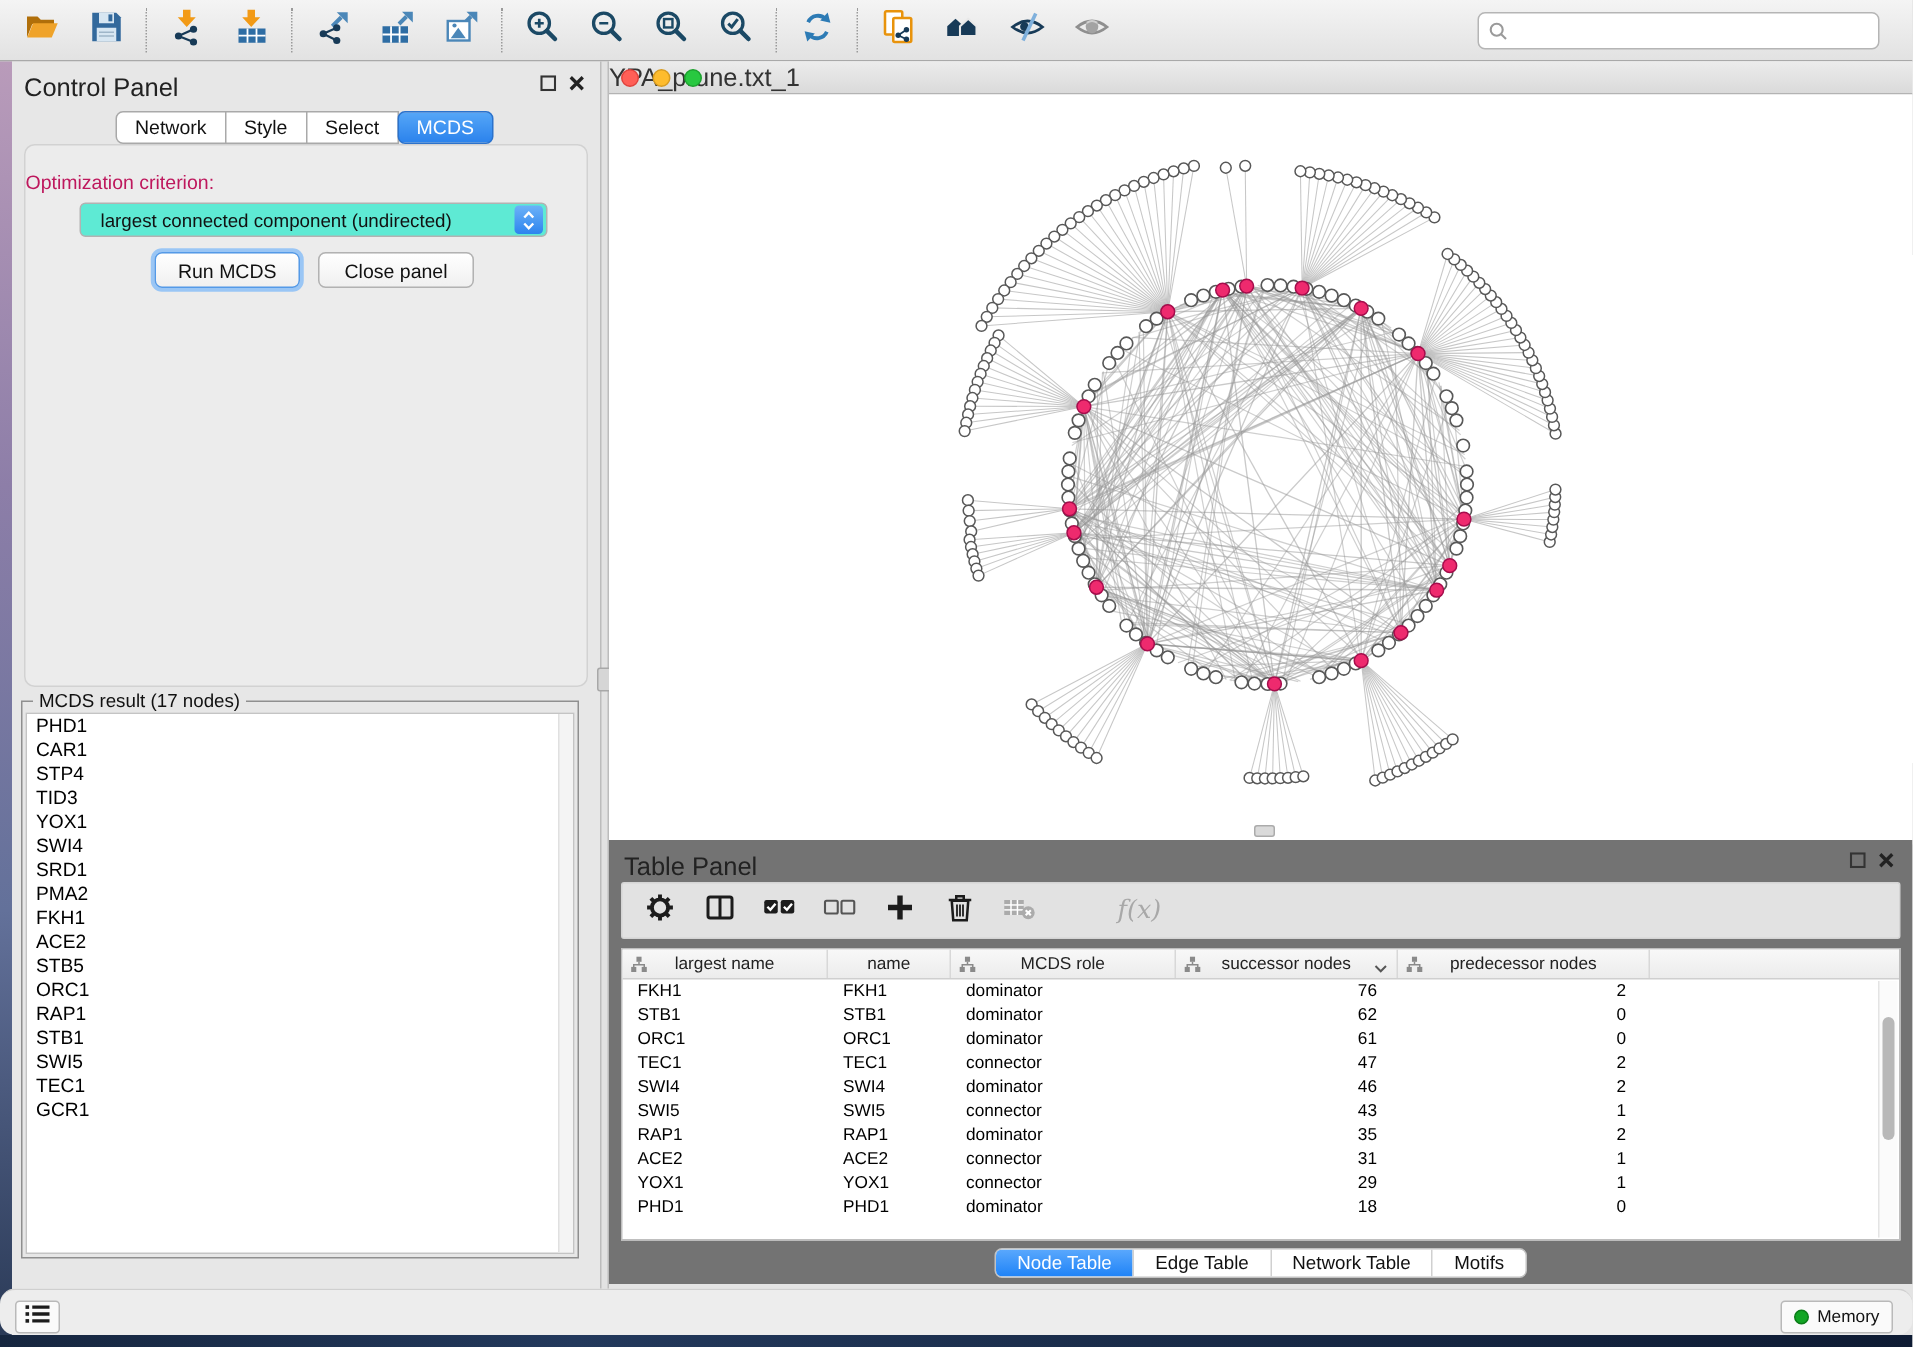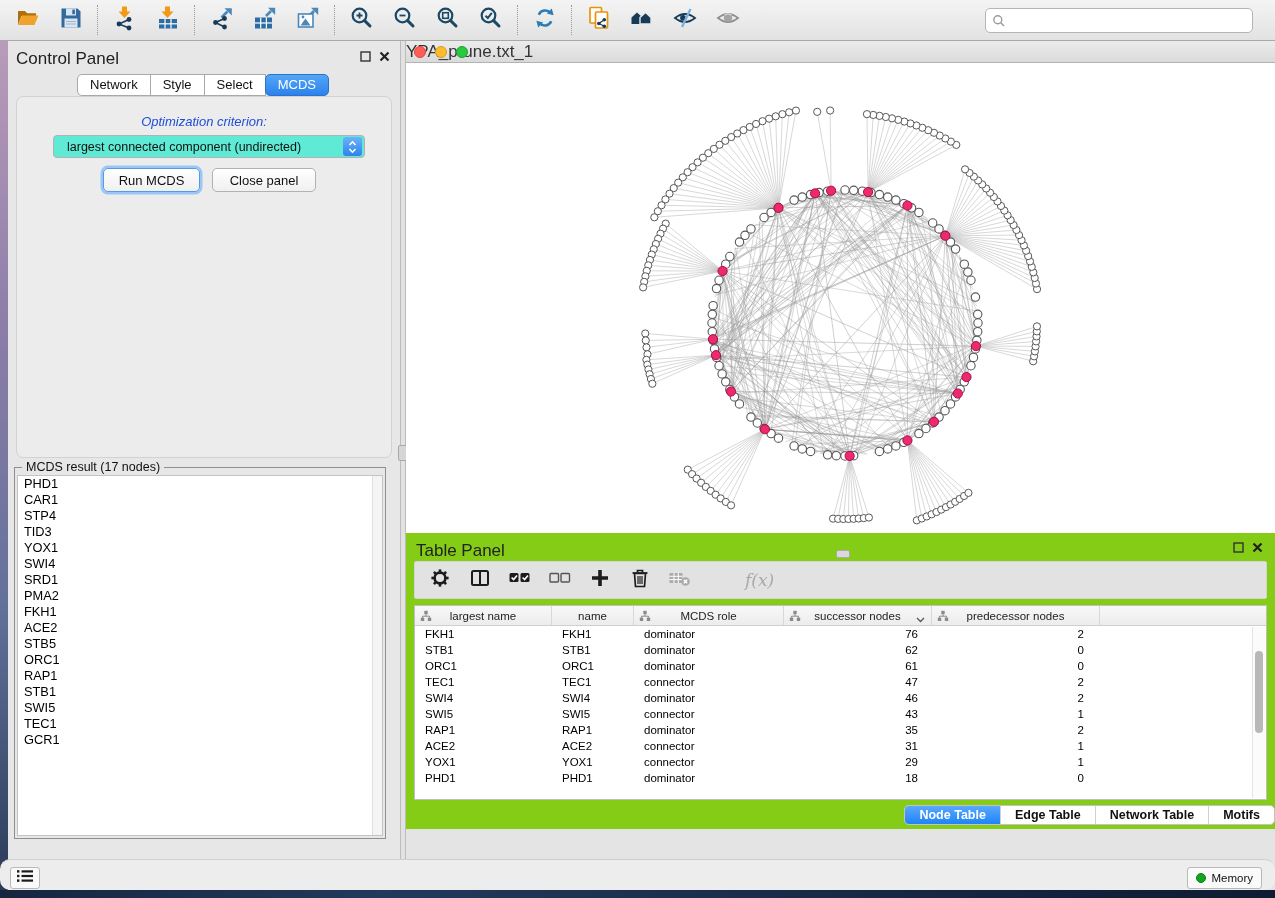--- a/index.html
+++ b/index.html
@@ -28,21 +28,21 @@
   .panel-title { position:absolute; left:8px; top:8px; font-size:17px; color:#222; }
   .panel-icons { position:absolute; right:10px; top:7px; display:flex; gap:8px; align-items:center; }
   .tabbar { position:absolute; left:70px; top:33px; display:flex; }
   .tab { height:22px; line-height:20px; text-align:left; font-size:13px; background:#fff;
     border:1px solid #a9a9a9; margin-left:-1px; padding:0 12px; color:#111; }
   .tab.first { border-radius:5px 0 0 5px; }
   .tab.active { background:linear-gradient(#55a6f7,#2b82ec); color:#fff; border:1px solid #2b72cc;
     border-radius:5px; position:relative; z-index:2; }
   .cp-box { position:absolute; left:8px; top:55px; width:376px; height:362px;
     background:#ececec; border:1px solid #d2d2d2; border-radius:7px; }
-  .opt-label { position:absolute; left:0; width:100%; top:17px; text-align:center; font-size:13px; color:#1d4ed8;font-style:italic; }
+  .opt-label { position:absolute; left:0; width:100%; top:17px; text-align:left; font-size:13px; color:#be185d; }
   .dropdown { position:absolute; left:36px; top:38px; width:312px; height:23px; background:#5eead4;
     border:1px solid #b2b2b2; border-radius:4px; display:flex; align-items:center; }
   .dropdown .dd-text { flex:1; font-size:12.5px; padding-left:13px; color:#111; white-space:nowrap; }
   .dd-stepper { width:19px; height:19px; margin-right:2px; border-radius:3px;
     background:linear-gradient(#6cb2f8,#2d84ee); display:flex; flex-direction:column; align-items:center; justify-content:center; }
   .btn-row { position:absolute; left:0; top:71px; width:100%; }
   .pushbtn { position:absolute; height:24px; background:linear-gradient(#ffffff,#f0f0f0);
     border:1px solid #b2b2b2; border-radius:5px; font-size:13px; color:#111;
     display:flex; align-items:center; justify-content:center; font-family:"Liberation Sans",sans-serif; }
   .pushbtn.focus { border:1px solid #549ae8; box-shadow:0 0 0 2.5px #9ac6f5; }
@@ -67,41 +67,41 @@
     background:linear-gradient(#ececec,#dadada); border-bottom:1px solid #b3b3b3; }
   .net-title { width:100%; text-align:left; font-size:17px; line-height:21px; color:#333; }
   .lights { position:absolute; left:8px; top:5px; display:flex; gap:9px; }
   .light { width:12px; height:12px; border-radius:50%; }
   .light.red { background:#ff5f57; border:1px solid #e0443e; }
   .light.yellow { background:#febc2e; border:1px solid #d89c22; }
   .light.green { background:#28c840; border:1px solid #1da22f; }
   .netcanvas { position:absolute; left:0; top:22px; width:869px; height:500px; background:#fff; }
 
   
-  .tpanel { position:absolute; left:406px; top:533px; width:869px; height:296px; background:#84cc16; }
+  .tpanel { position:absolute; left:406px; top:560px; width:869px; height:296px; background:#737373; }
   .tp-toolbar { position:absolute; left:8px; top:28px; width:853px; height:38px; background:#e2e2e2;
     border:1px solid #d4d4d4; border-radius:2px; display:flex; align-items:center; gap:14px; padding-left:12px; }
   .tp-tool { width:26px; height:26px; display:flex; align-items:center; justify-content:center; }
   .fx-label { font-style:italic; font-family:"DejaVu Serif",serif; font-size:17px; color:#a8a8a8;margin-left:38px; }
   .ntable { position:absolute; left:8px; top:72px; width:853px; height:195px; background:#fff; border:1px solid #bfbfbf; overflow:hidden; }
   .thead { display:flex; height:20px; background:linear-gradient(#f8f8f8,#ececec); border-bottom:1px solid #cfcfcf; }
   .th { position:relative; display:flex; align-items:center; justify-content:center;
     font-size:11.5px; color:#222; border-right:1px solid #d8d8d8; }
   .th .tree { position:absolute; left:5px; top:4px; }
   .th .chev { position:absolute; right:6px; top:7px; }
   .c0{width:137px}.c1{width:82px}.c2{width:150px}.c3{width:148px}.c4{width:168px}
   .cfill{flex:1; border-right:none;}
   .trow { display:flex; height:16px; align-items:center; font-size:11.5px; color:#000; }
   .td { overflow:hidden; white-space:nowrap; }
   .td.c0,.td.c1,.td.c2 { padding-left:10px; }
   .td.c3 { text-align:right; padding-right:14px; }
   .td.c4 { text-align:right; padding-right:16px; }
   .tbl-scroll { position:absolute; right:1px; top:21px; bottom:1px; width:13px; background:#fbfbfb; border-left:1px solid #e4e4e4; }
   .tbl-thumb { position:absolute; left:2px; top:24px; width:8px; height:82px; background:#b8b8b8; border-radius:4px; }
-  .tp-tabs { position:absolute; left:0; right:0; top:272px; display:flex; justify-content:flex-end;font-weight:bold; }
+  .tp-tabs { position:absolute; left:0; right:0; top:272px; display:flex; justify-content:center; }
   .tp-tabgroup { display:flex; background:#fff; border:1px solid #c2c2c2; border-radius:5px; overflow:hidden; height:20px; }
   .tp-tab { font-size:12.5px; line-height:19px; padding:0 14px; color:#111; border-left:1px solid #d0d0d0; }
   .tp-tab:first-child { border-left:none; }
   .tp-tab.active { background:linear-gradient(#5aa8fd,#1f83f7); color:#fff; }
 
   
   .statusbar { position:absolute; left:0; top:859px; width:1275px; height:31px; background:#ededed; border-top:1px solid #cfcfcf;border-radius:10px; }
   .sb-left { position:absolute; left:10px; top:7px; width:30px; height:22px; background:#fafafa;
     border:1px solid #b9b9b9; border-radius:3px; display:flex; align-items:center; justify-content:center; }
   .sb-mem { position:absolute; right:13px; top:7px; height:22px; background:#fafafa; border:1px solid #b9b9b9;

